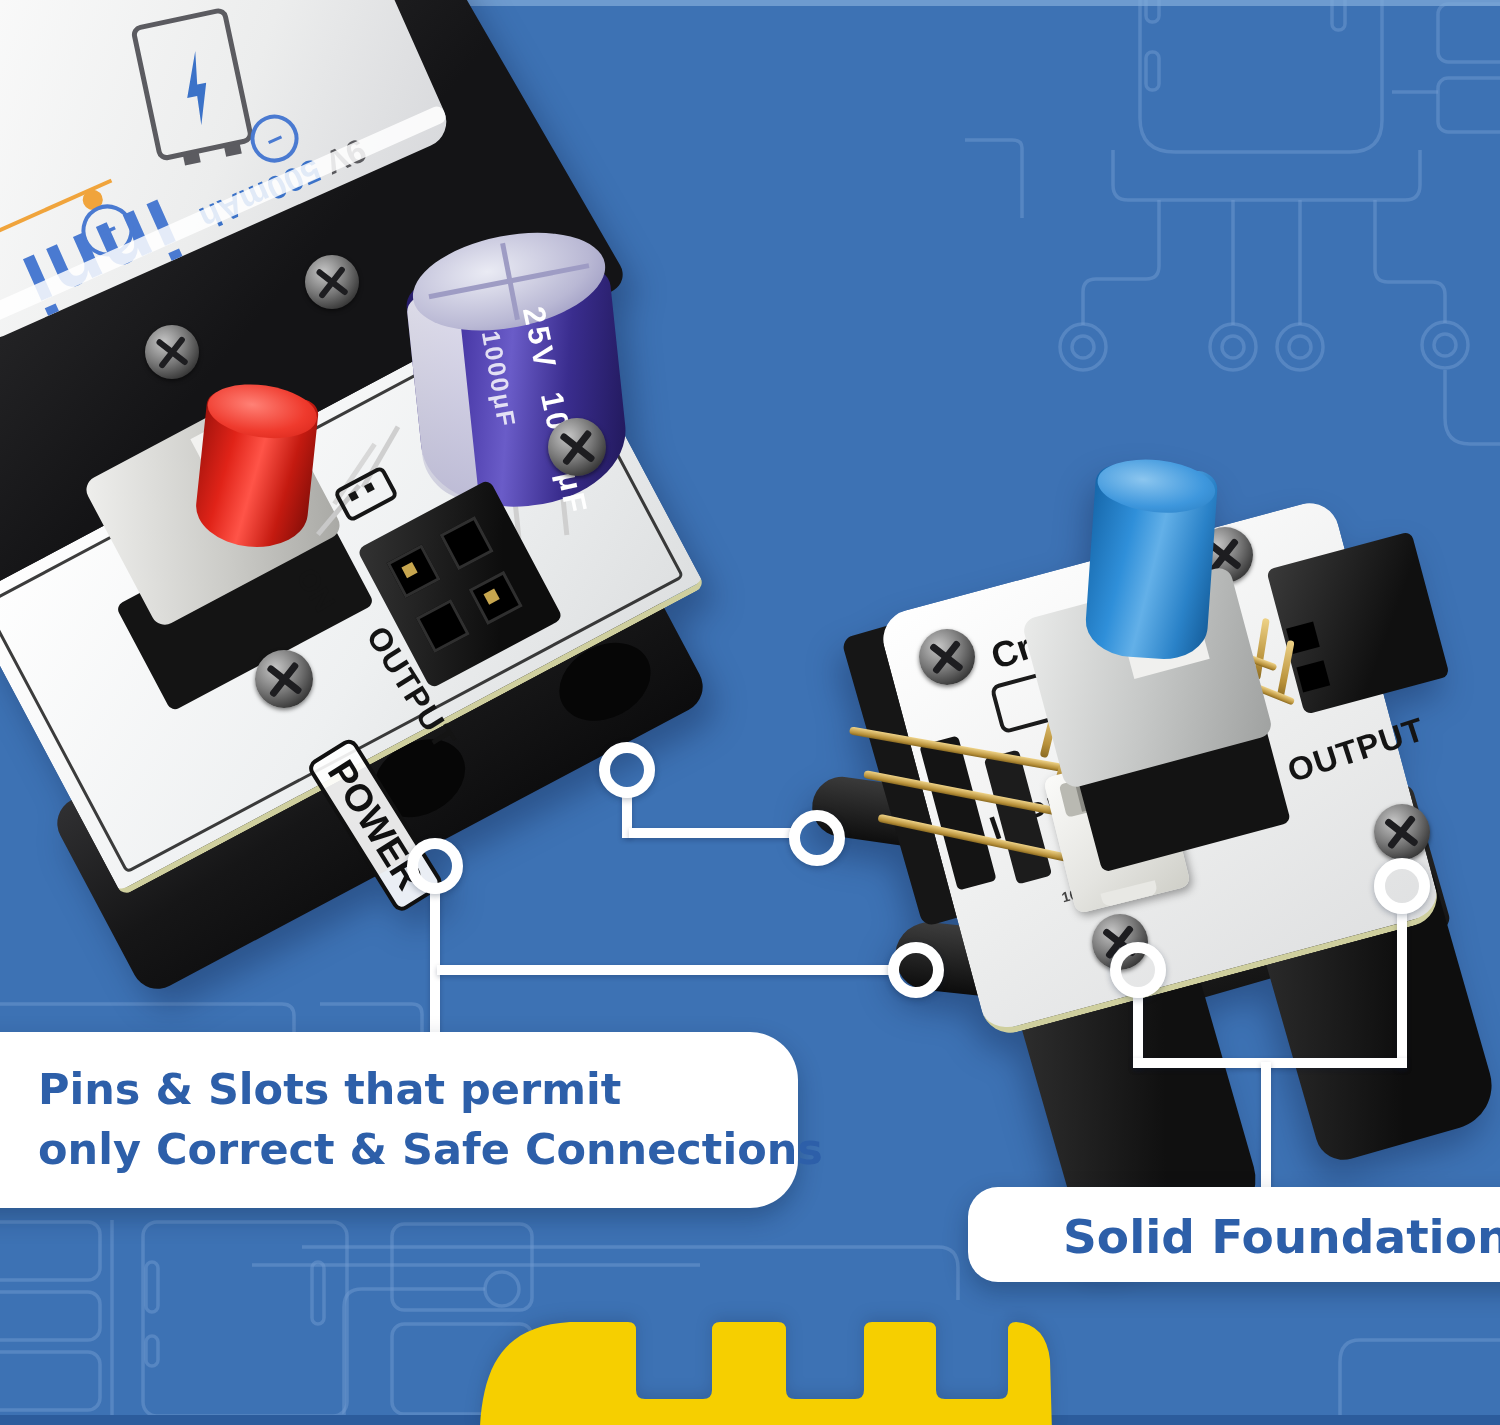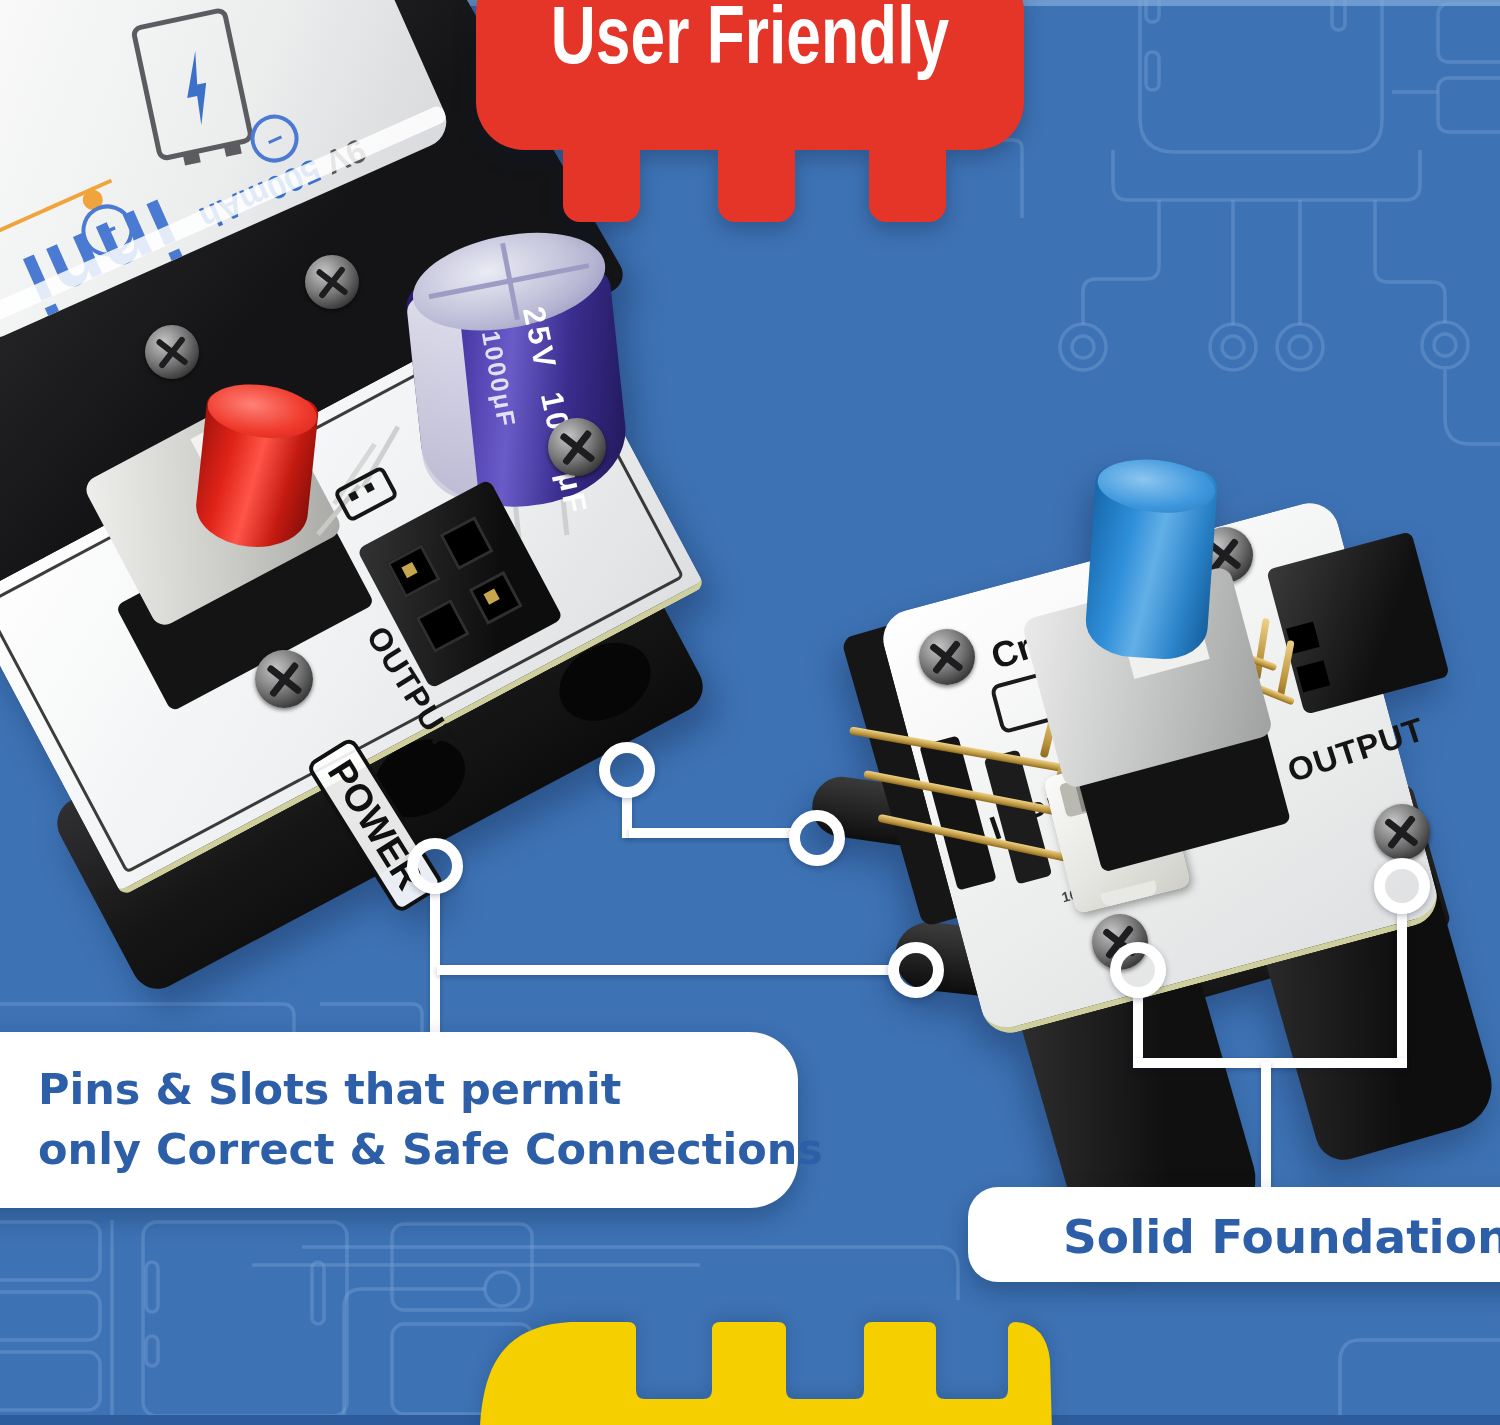--- a/index.html
+++ b/index.html
@@ -78,28 +78,20 @@
     <rect x="312" y="1262" width="12" height="62" rx="6"></rect>
     <rect x="392" y="1224" width="140" height="86" rx="12"></rect>
     <rect x="392" y="1324" width="140" height="90" rx="12"></rect>
     <path d="M 252 1265 H 700 M 302 1247 H 938 Q 958 1247 958 1268 V 1300"></path>
     <path d="M 1505 1340 H 1360 Q 1340 1340 1340 1362 V 1430"></path>
   </svg>
 
   <div class="abs edge-top"></div>
   <div class="abs edge-bottom"></div>
 
-  <div class="abs brick-red-wrap">
-    <div class="brick-body">
-      <div class="banner-text">User Friendly</div>
-    </div>
-    <div class="brick-leg" style="left:563px;"></div>
-    <div class="brick-leg" style="left:718px;"></div>
-    <div class="brick-leg" style="left:869px;"></div>
-  </div>
 
   <svg class="abs brick-yellow-wrap" width="660" height="130" viewBox="440 1300 660 130">
     <path fill="#f6cf00" d="M 480 1432 L 480 1426 C 484 1362 506 1326 570 1322 L 628 1322 Q 636 1322 636 1330
       L 636 1390 Q 636 1399 645 1399 L 703 1399 Q 712 1399 712 1390 L 712 1330 Q 712 1322 720 1322
       L 778 1322 Q 786 1322 786 1330 L 786 1390 Q 786 1399 795 1399 L 855 1399 Q 864 1399 864 1390
       L 864 1330 Q 864 1322 872 1322 L 928 1322 Q 936 1322 936 1330 L 936 1390 Q 936 1399 945 1399
       L 999 1399 Q 1008 1399 1008 1390 L 1008 1330 Q 1008 1322 1016 1322 Q 1046 1324 1050 1360 L 1052 1432 Z"></path>
   </svg>
 
   <div class="abs" style="left:0;top:0;width:760px;height:1060px;z-index:10;filter:drop-shadow(12px 18px 16px rgba(12,30,65,.35));">

